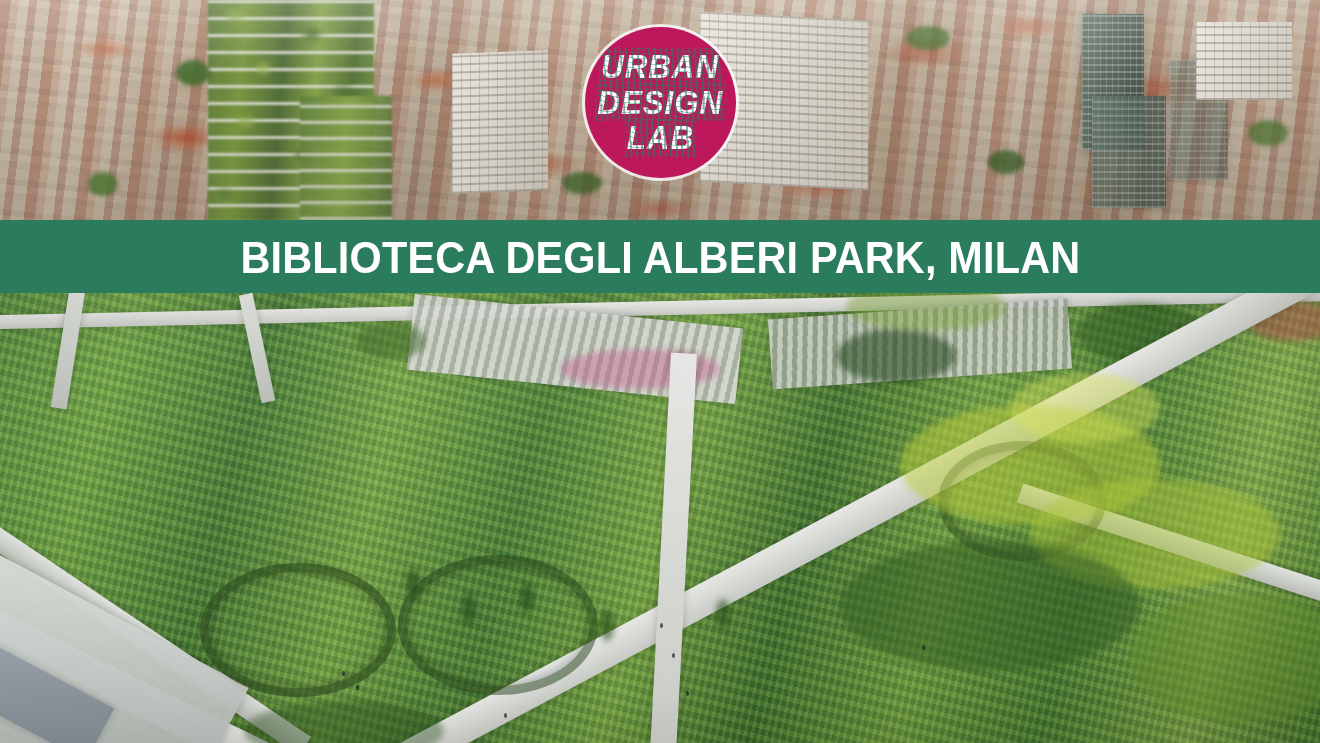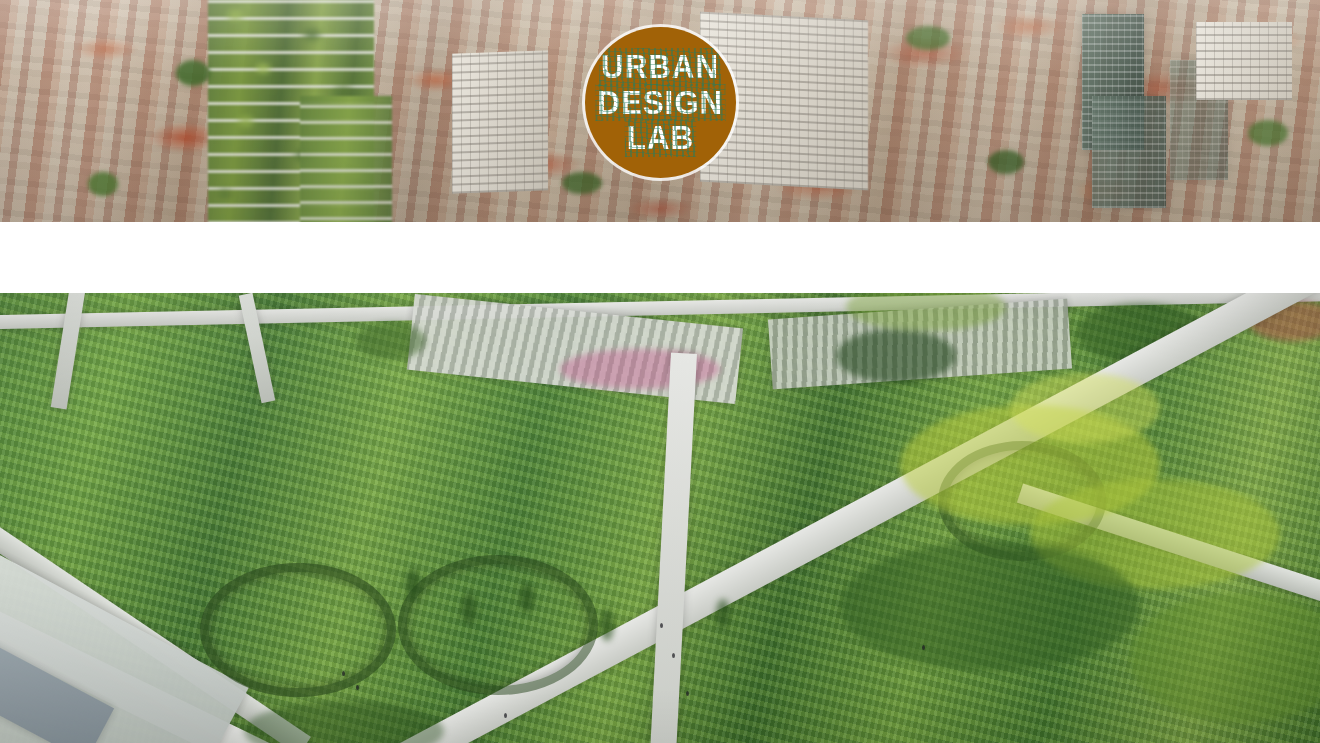--- a/index.html
+++ b/index.html
@@ -249,29 +249,30 @@
     transform: scaleX(.94);
     white-space: nowrap;
   }
 
   
   .logo {
     position: absolute;
     left: 585px; top: 27px;
     width: 151px; height: 151px;
     border-radius: 50%;
-    background: #a16207;
+    background: #be185d;
     box-shadow: 0 0 0 3px rgba(255,255,255,.80);
     display: flex;
     flex-direction: column;
     align-items: center;
     justify-content: center;
     gap: 2px;
     z-index: 6;
     overflow: hidden;
+    font-style: italic;
   }
   .logo-line {
     color: #ffffff;
     font-family: "Liberation Sans Narrow", "Liberation Sans", "DejaVu Sans", sans-serif;
     font-weight: 700;
     line-height: 1.02;
     letter-spacing: 1px;
     transform: scaleX(.95);
     position: relative;
   }
@@ -310,20 +311,23 @@
 
     <div class="tree-patch" style="left:176px; top:60px; width:34px; height:26px; background:rgba(64,104,42,.85);"></div>
     <div class="tree-patch" style="left:88px;  top:172px; width:30px; height:24px; background:rgba(74,116,46,.8);"></div>
     <div class="tree-patch" style="left:562px; top:172px; width:40px; height:22px; background:rgba(58,96,38,.75);"></div>
     <div class="tree-patch" style="left:906px; top:26px;  width:44px; height:24px; background:rgba(66,108,42,.72);"></div>
     <div class="tree-patch" style="left:988px; top:150px; width:36px; height:24px; background:rgba(54,92,36,.75);"></div>
     <div class="tree-patch" style="left:1248px;top:120px; width:40px; height:26px; background:rgba(70,112,44,.7);"></div>
     <div class="haze"></div>
   </div>
 
+  <div class="banner">
+    <span class="banner-text">BIBLIOTECA DEGLI ALBERI PARK, MILAN</span>
+  </div>
 
   <div class="photo-bottom">
     <div class="park-base"></div>
     <div class="grass-tex"></div>
 
     <div class="path" style="left:-40px; top:8px;  width:1420px; height:14px; transform:rotate(-1.2deg);"></div>
     <div class="path thin" style="left:60px;  top:-4px; width:16px;  height:120px; transform:rotate(9deg);"></div>
     <div class="path thin" style="left:250px; top:0px;  width:14px;  height:110px; transform:rotate(-12deg);"></div>
     <div class="path" style="left:410px; top:18px; width:330px; height:76px; transform:rotate(6deg); background:repeating-linear-gradient(97deg,#d9dcd6 0 6px,#aeb3ab 6px 11px); opacity:.92;"></div>
     <div class="path" style="left:770px; top:16px; width:300px; height:70px; transform:rotate(-4deg); background:repeating-linear-gradient(95deg,#cfd4cb 0 5px,#9aa295 5px 10px); opacity:.88;"></div>

